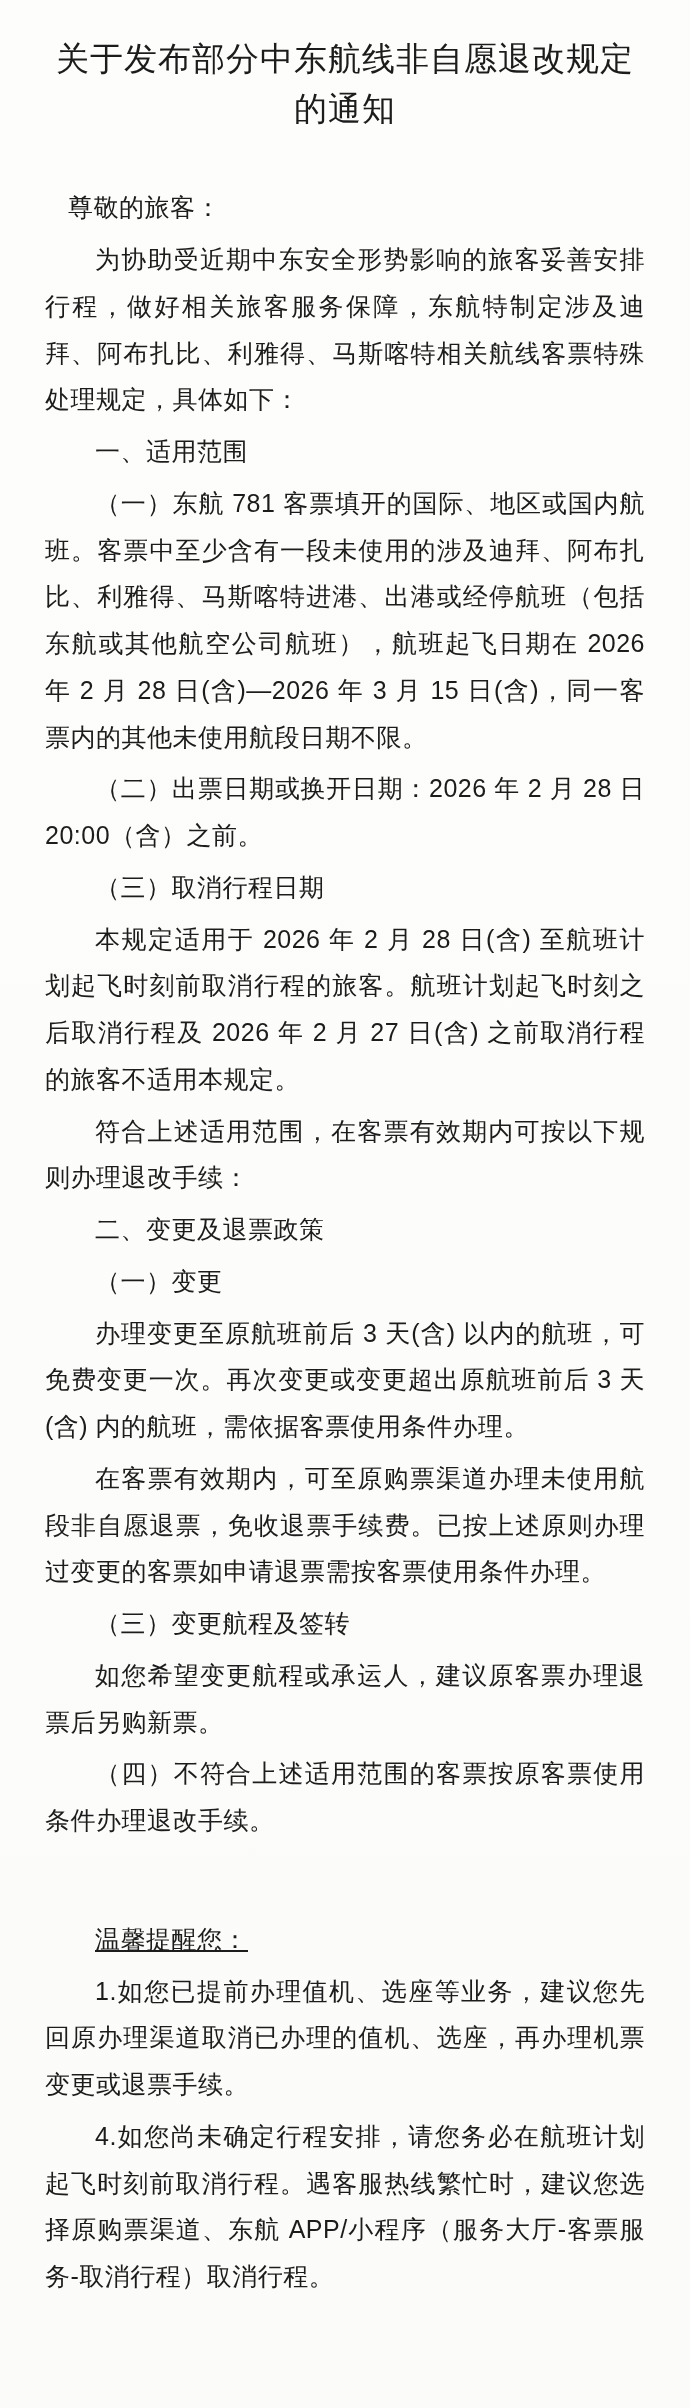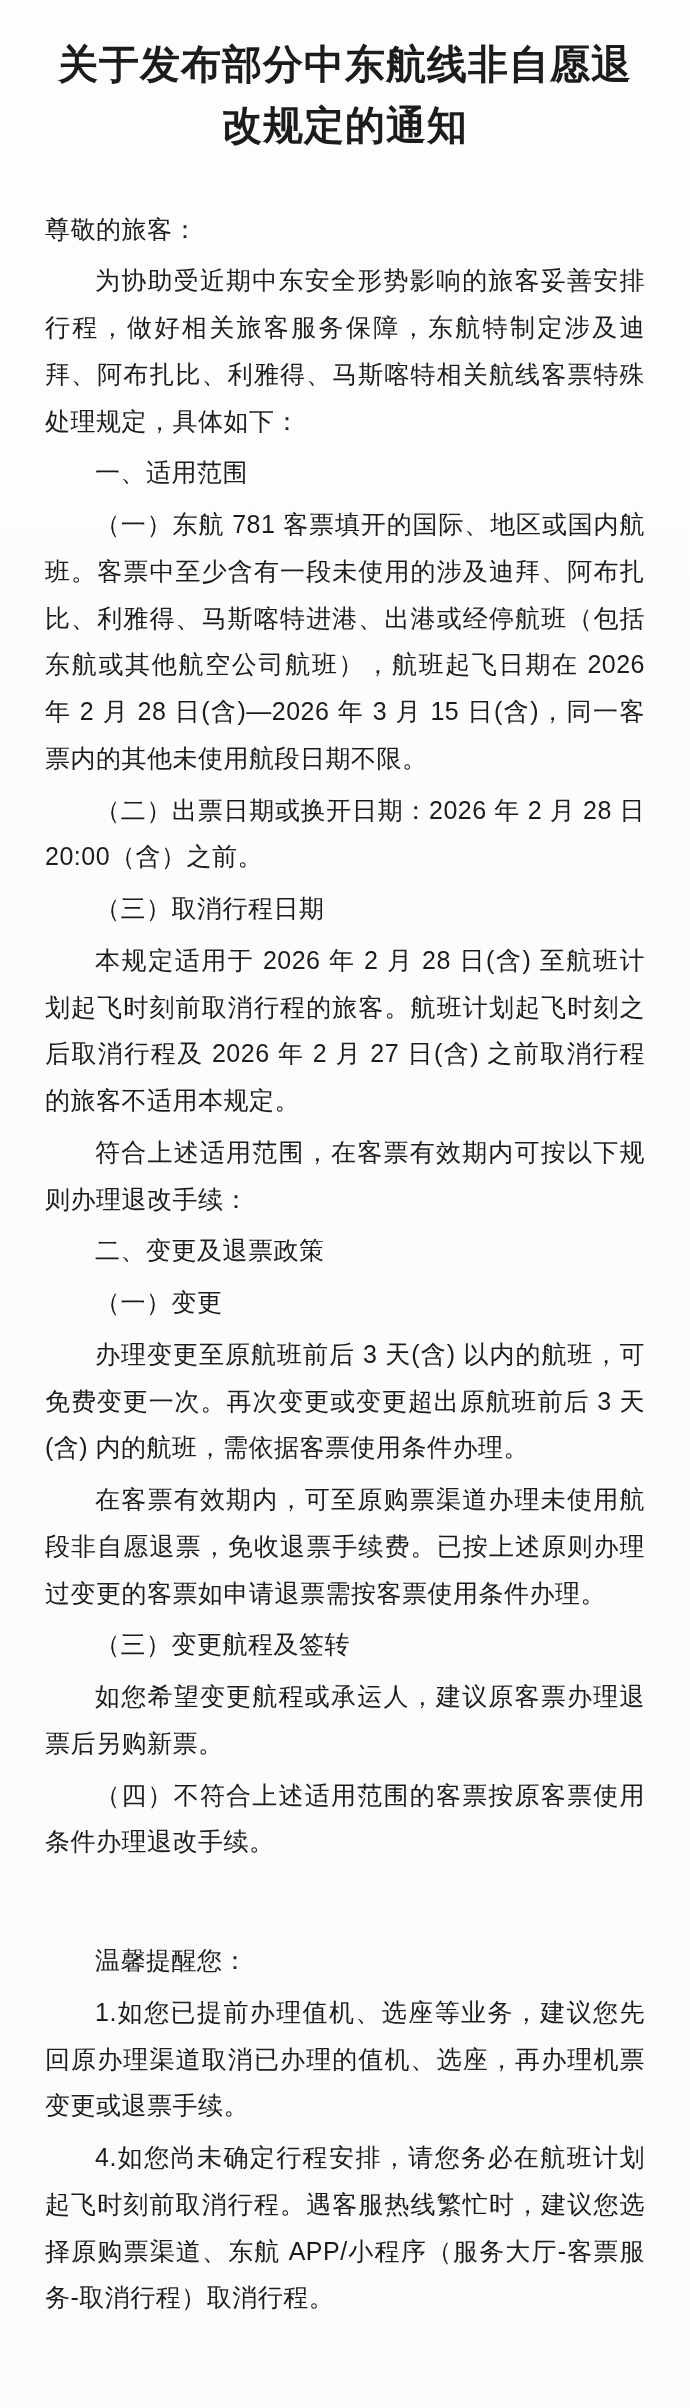--- a/index.html
+++ b/index.html
@@ -10,37 +10,37 @@
     color:#1c1c1c;
   }
   .page{
     width:690px;
     min-height:2408px;
     box-sizing:border-box;
     background:linear-gradient(180deg,#fdfdfb 0%,#fcfcfa 60%,#fbfbf9 100%);
     padding:20px 45px 26px 45px;
   }
   .title{
-    font-size:40px;
-    font-weight:bold;
+    font-size:33px;
+    font-weight:normal;
     text-align:center;
     line-height:1.52;
     margin:14px 0 50px 0;
     letter-spacing:1px;
   }
   .para{
     font-size:25px;
     line-height:1.87;
     margin:0 0 5px 0;
     text-indent:2em;
     text-align:justify;
     letter-spacing:0.5px;
   }
-  .no-indent{text-indent:0;}
-  .gap-before{margin-top:72px;}
+  .no-indent{text-indent:0;margin-left:23px;}
+  .gap-before{margin-top:72px;text-decoration:underline;}
 </style>
 </head>
 <body>
 
 <div class="page">
 
   <h1 class="title">关于发布部分中东航线非自愿退改规定的通知</h1>
 
   <p class="para no-indent">尊敬的旅客：</p>
   <p class="para">为协助受近期中东安全形势影响的旅客妥善安排行程，做好相关旅客服务保障，东航特制定涉及迪拜、阿布扎比、利雅得、马斯喀特相关航线客票特殊处理规定，具体如下：</p>

